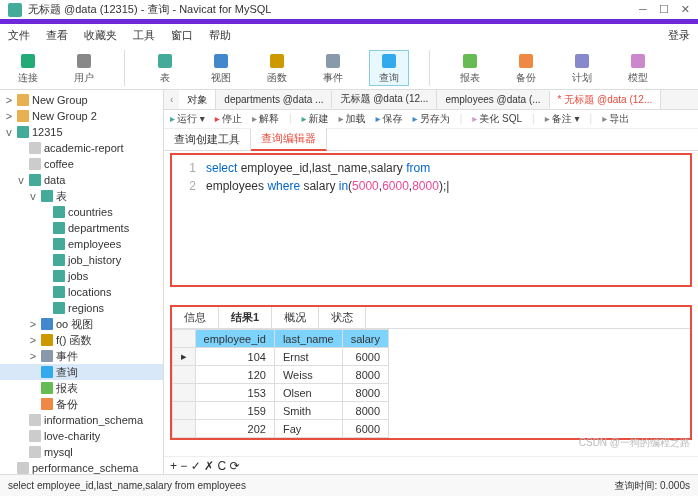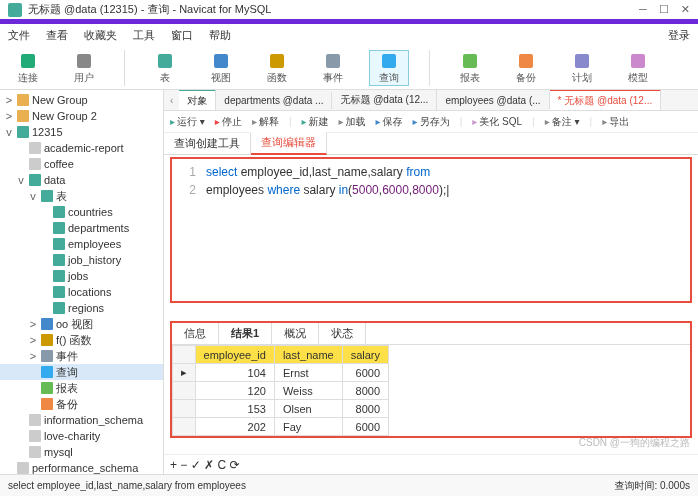--- a/index.html
+++ b/index.html
@@ -29,29 +29,29 @@
 .tab.active2 { background: #fff; border-top: 2px solid #e74c3c; color: #e74c3c; }
 .qtoolbar { height: 22px; display: flex; align-items: center; padding: 0 6px; gap: 10px; font-size: 10px; border-bottom: 1px solid #eee; }
 .qbtn { display: flex; align-items: center; gap: 2px; cursor: pointer; color: #444; }
 .editor-tabs { height: 22px; display: flex; align-items: center; font-size: 11px; border-bottom: 1px solid #ddd; }
 .etab { padding: 3px 10px; border-right: 1px solid #ddd; cursor: pointer; }
 .etab.active { background: #fff; color: #e74c3c; border-bottom: 2px solid #e74c3c; }
 .editor { border: 2px solid #e74c3c; margin: 2px 6px; padding: 4px; font-family: Consolas, monospace; font-size: 12px; line-height: 18px; background: #fff; height: 150px; }
 .line { display: flex; }
 .lineno { width: 20px; text-align: right; color: #aaa; margin-right: 10px; }
 .kw { color: #0066cc; }
-.num { color: #701a75; }
+.num { color: #ec4899; }
 .results-wrap { border: 2px solid #e74c3c; margin: 16px 6px; flex: 1; display: flex; flex-direction: column; }
 .result-tabs { height: 22px; display: flex; font-size: 11px; border-bottom: 1px solid #ddd; }
 .rtab { padding: 3px 12px; border-right: 1px solid #ddd; cursor: pointer; }
 .rtab.active { background: #fff; font-weight: bold; }
 .grid { flex: 1; overflow: auto; }
 .grid table { border-collapse: collapse; font-size: 11px; }
 .grid th, .grid td { border: 1px solid #ddd; padding: 2px 8px; text-align: left; height: 18px; }
-.grid th { background: #fde047; font-weight: normal; }
+.grid th { background: #7dd3fc; font-weight: normal; }
 .grid td.num { text-align: right; color: #333; }
 .grid .rowhead { width: 14px; background: #f5f5f5; }
 .statusbar { height: 22px; border-top: 1px solid #ddd; display: flex; align-items: center; padding: 0 8px; font-size: 10px; background: #f8f8f8; }
 .statusbar .q { flex: 1; }
 .footer-icons { height: 20px; display: flex; align-items: center; padding: 0 6px; gap: 8px; font-size: 12px; border-top: 1px solid #eee; }
 .watermark { position: absolute; right: 8px; bottom: 24px; font-size: 10px; color: #bbb; }
 </style>
 </head>
 <body>
 
@@ -347,20 +347,26 @@
                 <td class="num">8000</td>
               </tr>
               <tr>
                 <td class="rowhead"></td>
                 <td class="num">153</td>
                 <td class="">Olsen</td>
                 <td class="num">8000</td>
               </tr>
               <tr>
                 <td class="rowhead"></td>
+                <td class="num">159</td>
+                <td class="">Smith</td>
+                <td class="num">8000</td>
+              </tr>
+              <tr>
+                <td class="rowhead"></td>
                 <td class="num">202</td>
                 <td class="">Fay</td>
                 <td class="num">6000</td>
               </tr>
             </tbody>
           </table>
         </div>
     </div>
     <div class="footer-icons">+ − ✓ ✗ C ⟳</div>
     <div class="watermark">CSDN @一狗的编程之路</div>

